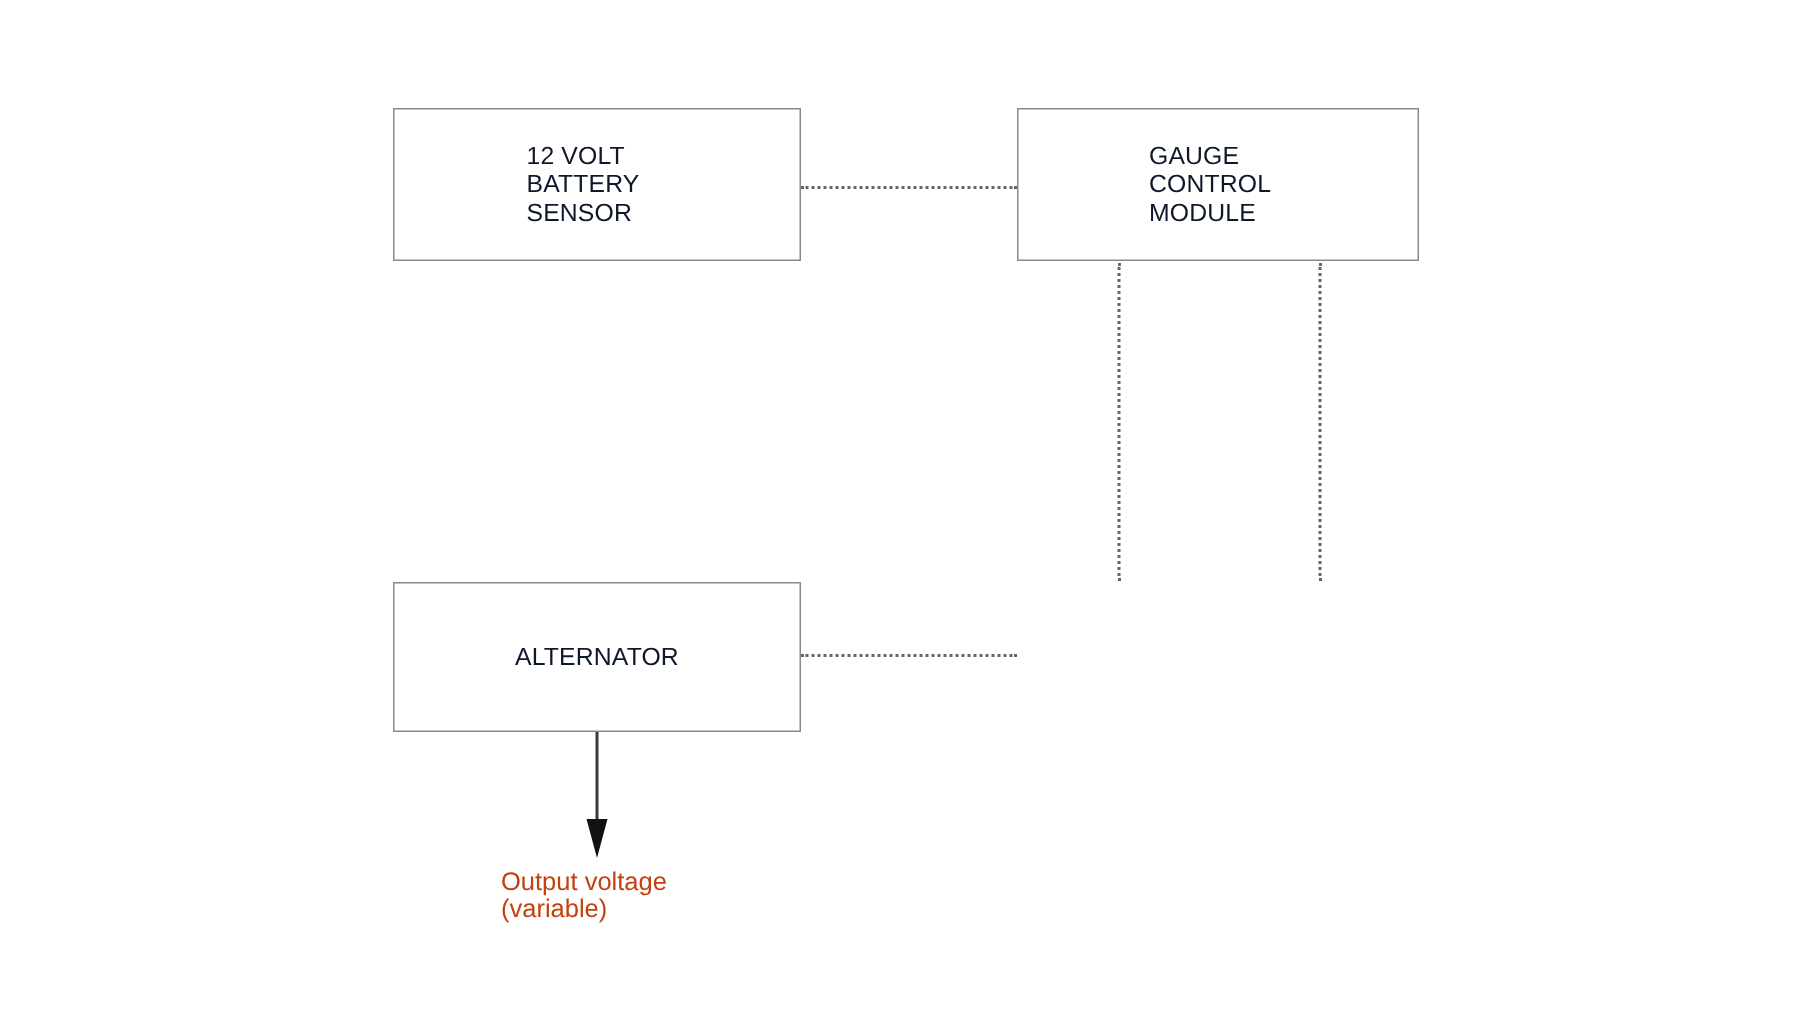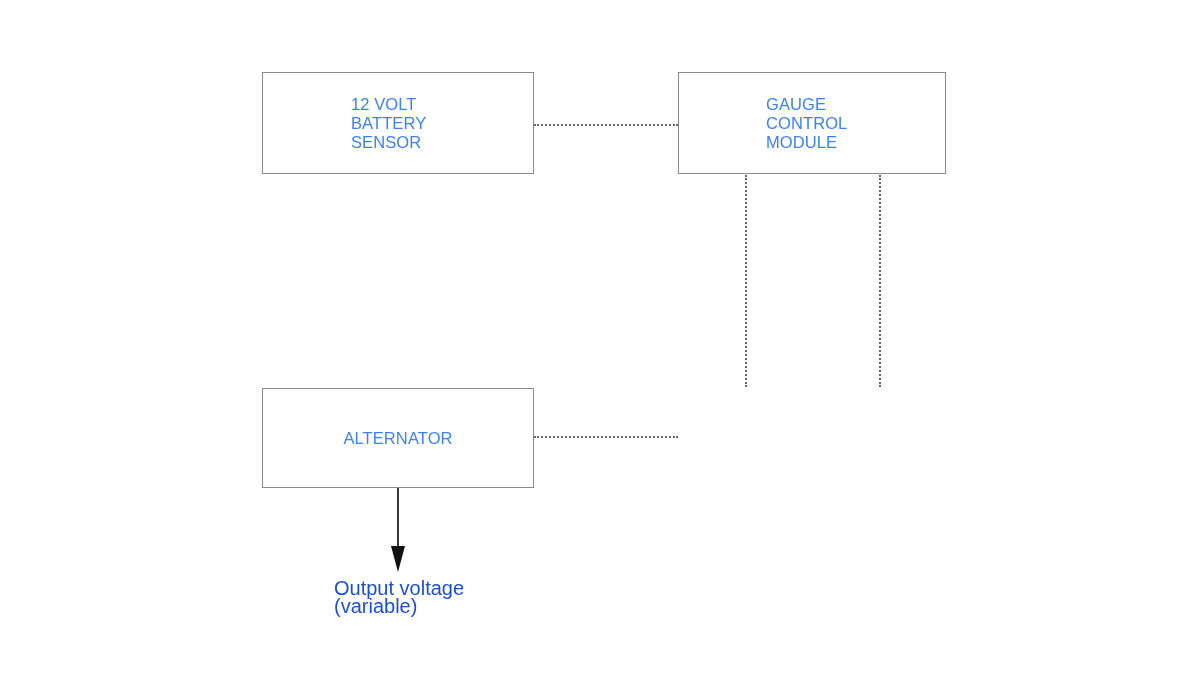--- a/index.html
+++ b/index.html
@@ -21,21 +21,21 @@
     border: 1.5px solid #8a8a8a;
     background: #ffffff;
     display: flex;
     align-items: center;
   }
   .node.align-left  { justify-content: flex-start; }
   .node.align-ctr   { justify-content: center; }
   .node-label {
     font-size: 16.5px;
     line-height: 19px;
-    color: #3b82f6;
+    color: #0f172a;
     white-space: pre-line;
     letter-spacing: 0.1px;
   }
   .node.align-left .node-label { text-align: left; }
   .node.align-ctr  .node-label { text-align: center; }
 
   
   .conn-h {
     position: absolute;
     height: 0;
@@ -56,23 +56,23 @@
   .arrow-head {
     position: absolute;
     width: 0;
     height: 0;
     border-left: 7px solid transparent;
     border-right: 7px solid transparent;
     border-top: 26px solid #111111;
   }
   .free-label {
     position: absolute;
-    font-size: 20px;
+    font-size: 17px;
     line-height: 18px;
-    color: #1d4ed8;
+    color: #c2410c;
     white-space: pre-line;
     text-align: left;
   }
 </style>
 </head>
 <body>
 
 <div id="canvas">
 
   <div class="node align-left" style="left:262px; top:72px; width:272px; height:102px; padding-left:88px;">

